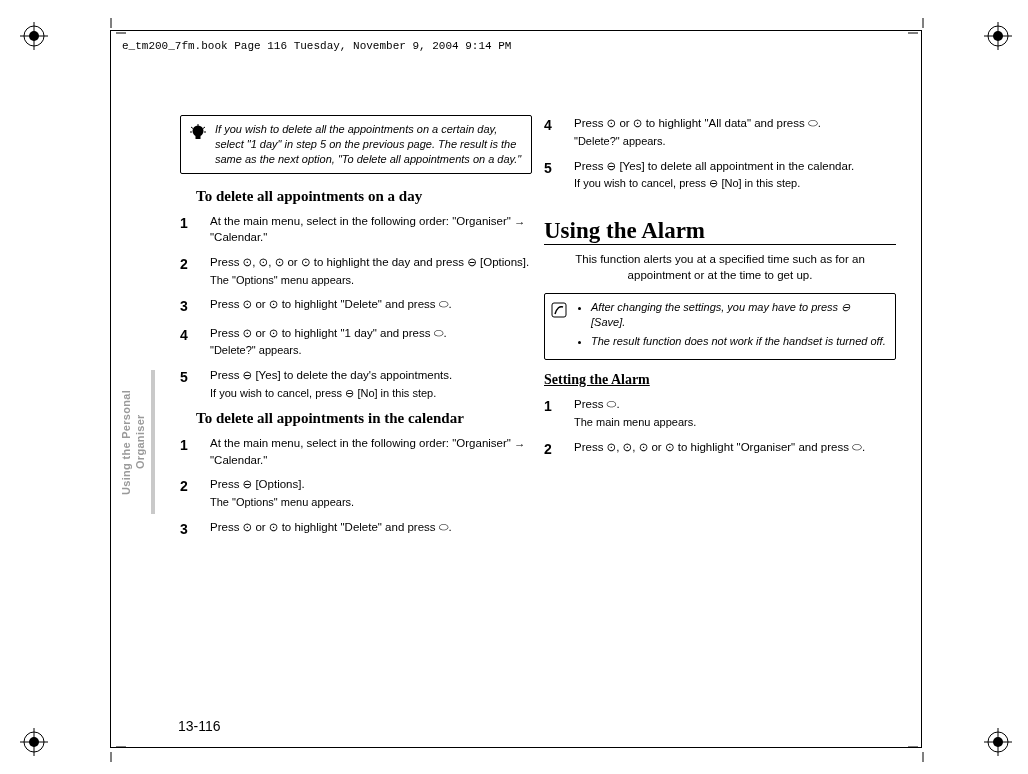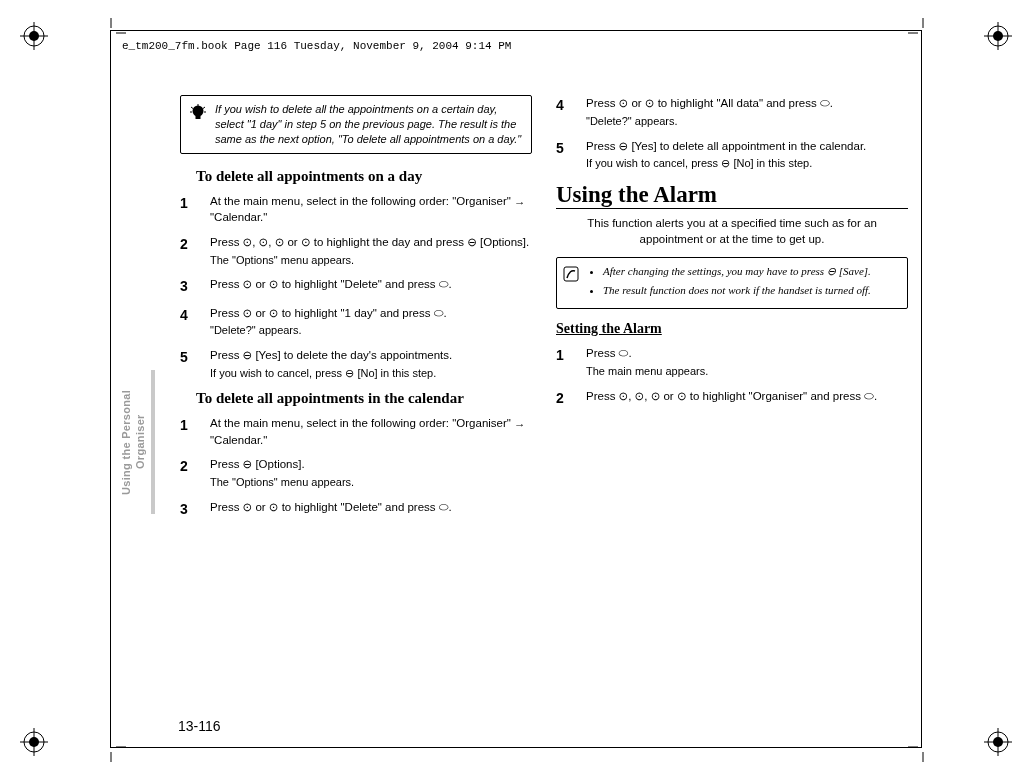--- a/index.html
+++ b/index.html
@@ -28,24 +28,24 @@
   .page-header {
     position: absolute;
     left: 122px;
     top: 40px;
     font-size: 11px;
     font-family: Liberation Mono, monospace;
   }
   .content {
     position: absolute;
     left: 180px;
-    top: 95px;
+    top: 115px;
     width: 730px;
     display: flex;
-    gap: 24px;
+    gap: 12px;
   }
   .col {
     width: 352px;
   }
   .tip-box {
     border: 1px solid #000;
     padding: 6px 8px;
     display: flex;
     gap: 8px;
     margin-bottom: 14px;
@@ -64,21 +64,21 @@
   .subhead {
     font-family: "Times New Roman", serif;
     font-weight: bold;
     font-size: 15px;
     margin: 6px 0 8px 16px;
   }
   .bighead {
     font-family: "Times New Roman", serif;
     font-weight: bold;
     font-size: 23px;
-    margin: 10px 0 6px 0;
+    margin: 26px 0 6px 0;
     padding-bottom: 0px;
     border-bottom: 1px solid #000;
   }
   .midhead {
     font-family: "Times New Roman", serif;
     font-weight: bold;
     font-size: 14px;
     margin: 12px 0 8px 0;
     text-decoration: underline;
   }
@@ -106,21 +106,20 @@
     font-size: 11px;
     margin-top: 2px;
   }
   .note-box {
     border: 1px solid #000;
     padding: 6px 8px 6px 6px;
     display: flex;
     gap: 8px;
     margin: 6px 0 12px 0;
     border-radius:2px;
-    font-family:Liberation Serif, serif;
   }
   .note-icon { flex: 0 0 18px; padding-top:2px; }
   .note-list { list-style: disc; padding-left: 14px; }
   .note-list li { margin-bottom: 4px; }
   .sidetab {
     position: absolute;
     left: 118px;
     top: 372px;
     width: 30px;
     height: 140px;

